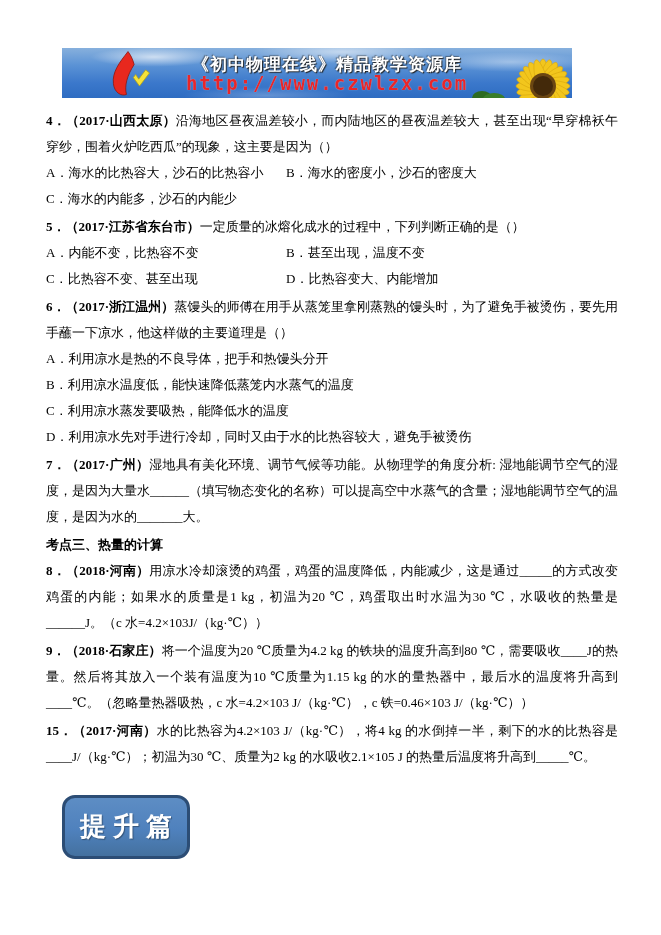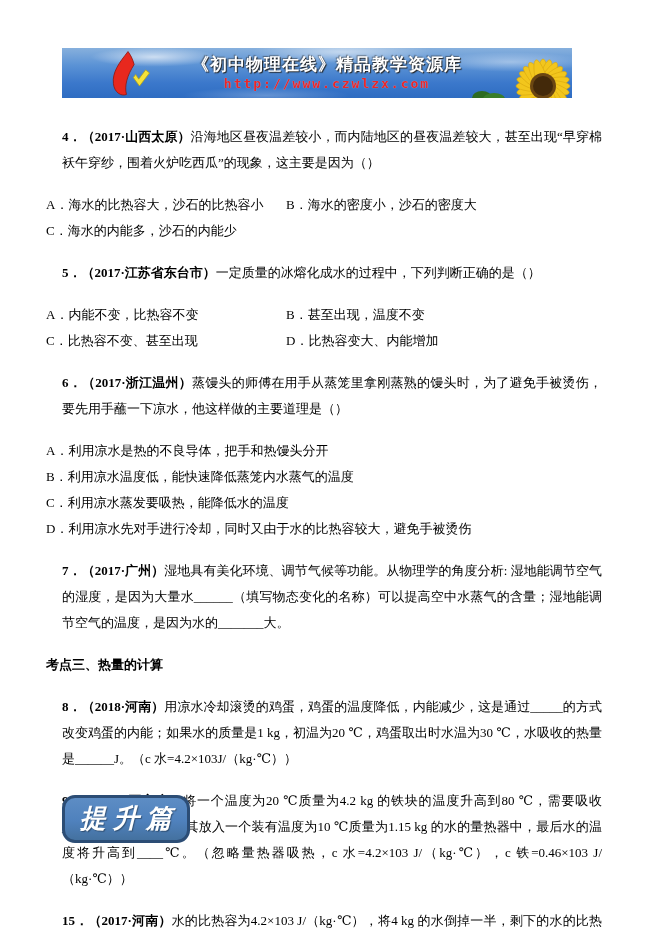--- a/index.html
+++ b/index.html
@@ -27,46 +27,46 @@
     position:absolute;left:110px;top:3px;width:310px;height:44px;
     display:flex;flex-direction:column;align-items:center;justify-content:center;
   }
   .banner-title{
     font-weight:bold;font-size:17px;line-height:20px;color:#fff;
     letter-spacing:1px;white-space:nowrap;
     text-shadow:1px 1px 1px #222,-1px -1px 1px rgba(40,40,40,.5);
   }
   .banner-url{
     font-family:"DejaVu Sans Mono","Liberation Mono",monospace;
-    font-weight:bold;font-size:13px;line-height:17px;color:#e8262a;
+    font-weight:bold;font-size:19px;line-height:17px;color:#e8262a;
     letter-spacing:2px;white-space:nowrap;
     text-shadow:0 0 1px rgba(255,255,255,.6);
   }
   .banner-flower{position:absolute;right:-14px;top:6px;width:86px;height:60px;}
   .banner-bush{position:absolute;right:66px;bottom:-6px;width:34px;height:18px;}
   
   .content{
     position:absolute;left:46px;top:108px;width:572px;
     font-size:13px;line-height:26px;
   }
   .question{margin:0 0 2px 0;}
-  .qline{margin:16px;text-align:justify;}
+  .qline{margin:0;text-align:justify;}
   .qnum,.qtag{font-weight:bold;}
   .opts{margin:0;}
   .opts.two-col{display:grid;grid-template-columns:240px 1fr;}
   .opts.stacked .opt{display:block;}
   .opt{display:block;}
   .section-heading{font-weight:bold;margin:0;}
   
   .lift-btn{
-    position:absolute;left:62px;top:795px;width:128px;height:48px;
+    position:absolute;left:62px;top:795px;width:128px;height:64px;
     background:linear-gradient(180deg,#5d8dc4 0%,#4f81bd 55%,#44719f 100%);
     border:3px solid #2c4d75;border-radius:13px;
     display:flex;align-items:center;justify-content:center;
-    box-sizing:border-box;cursor:pointer;font-style:italic;
+    box-sizing:border-box;cursor:pointer;
   }
   .lift-btn span{
     color:#fff;font-size:26px;font-weight:bold;letter-spacing:7px;
     padding-left:7px;line-height:1;
     text-shadow:1px 1px 1px rgba(0,0,0,.35);
   }
 </style>
 </head>
 <body>
 

